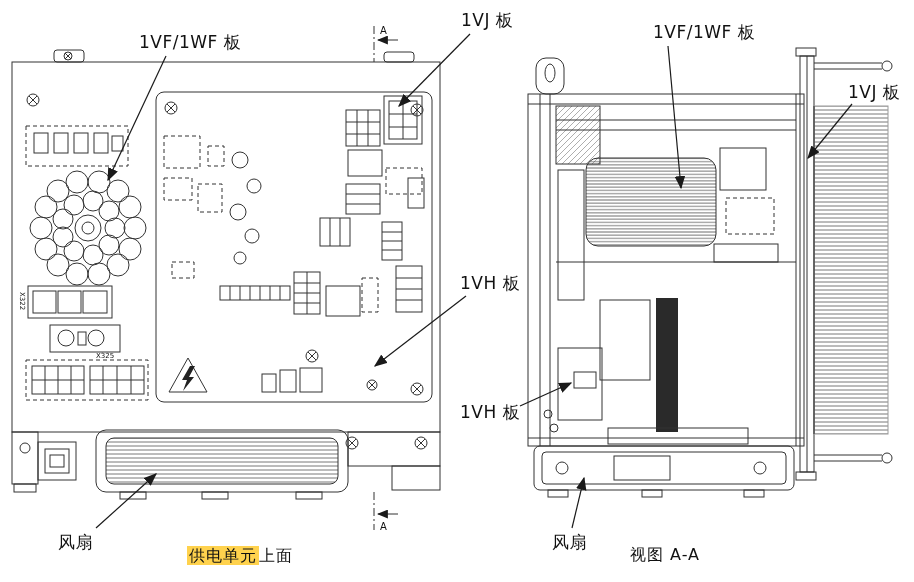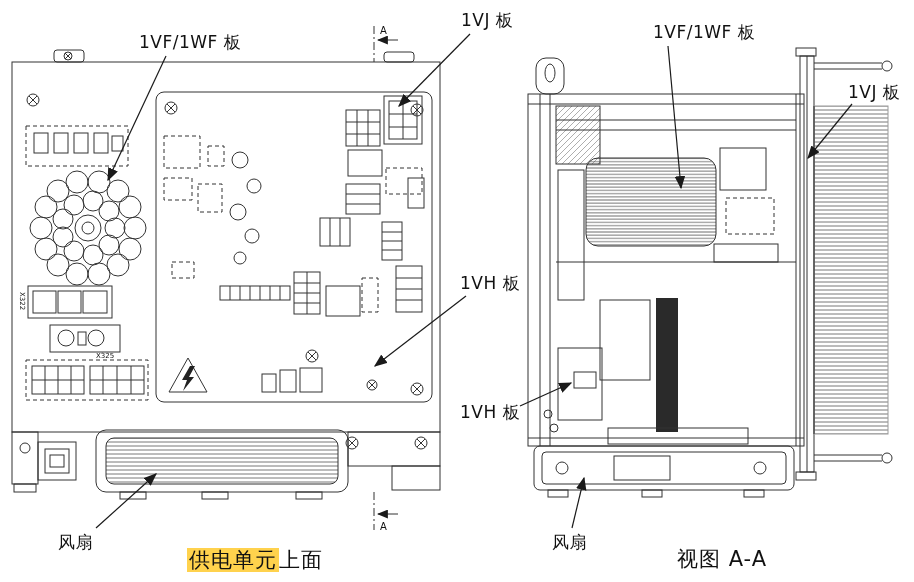--- a/index.html
+++ b/index.html
@@ -1,21 +1,21 @@
 <!DOCTYPE html>
 <html><head>
 <meta charset="utf-8">
 <style>
   * { margin:0; padding:0; box-sizing:border-box; }
   html,body { background:#ffffff; }
   body { font-family:"DejaVu Sans","Liberation Sans",sans-serif; }
   .page { position:relative; width:914px; height:582px; background:#ffffff; overflow:hidden; }
   .page svg { position:absolute; left:0; top:0; }
   .lbl { position:absolute; color:#111; font-size:17px; white-space:nowrap; letter-spacing:0.5px; }
-  .caption { position:absolute; color:#111; font-size:21px; white-space:nowrap; letter-spacing:1px;padding-left:12px; }
+  .caption { position:absolute; color:#111; font-size:16px; white-space:nowrap; letter-spacing:1px;padding-left:12px; }
   .hl { background:#ffd24d; padding:0 2px; }
   svg text { font-family:"DejaVu Sans","Liberation Sans",sans-serif; }
 </style>
 </head>
 <body>
 
 <div class="page">
 
 <svg width="914" height="582" viewBox="0 0 914 582">
   <defs>
@@ -282,15 +282,15 @@
 <div class="lbl" style="left:461px; top:9px;">1VJ 板</div>
 <div class="lbl" style="left:460px; top:272px;">1VH 板</div>
 <div class="lbl" style="left:58px; top:531px;">风扇</div>
 
 <div class="caption" style="left:175px; top:546px;"><span class="hl">供电单元</span><span>上面</span></div>
 
 <div class="lbl" style="left:653px; top:21px;">1VF/1WF 板</div>
 <div class="lbl" style="left:848px; top:81px;">1VJ 板</div>
 <div class="lbl" style="left:460px; top:401px;">1VH 板</div>
 <div class="lbl" style="left:552px; top:531px;">风扇</div>
-<div class="caption" style="left:665px; top:545px;">视图 A-A</div>
+<div class="caption" style="left:618px; top:545px;">视图 A-A</div>
 
 </div>
 
 </body></html>

